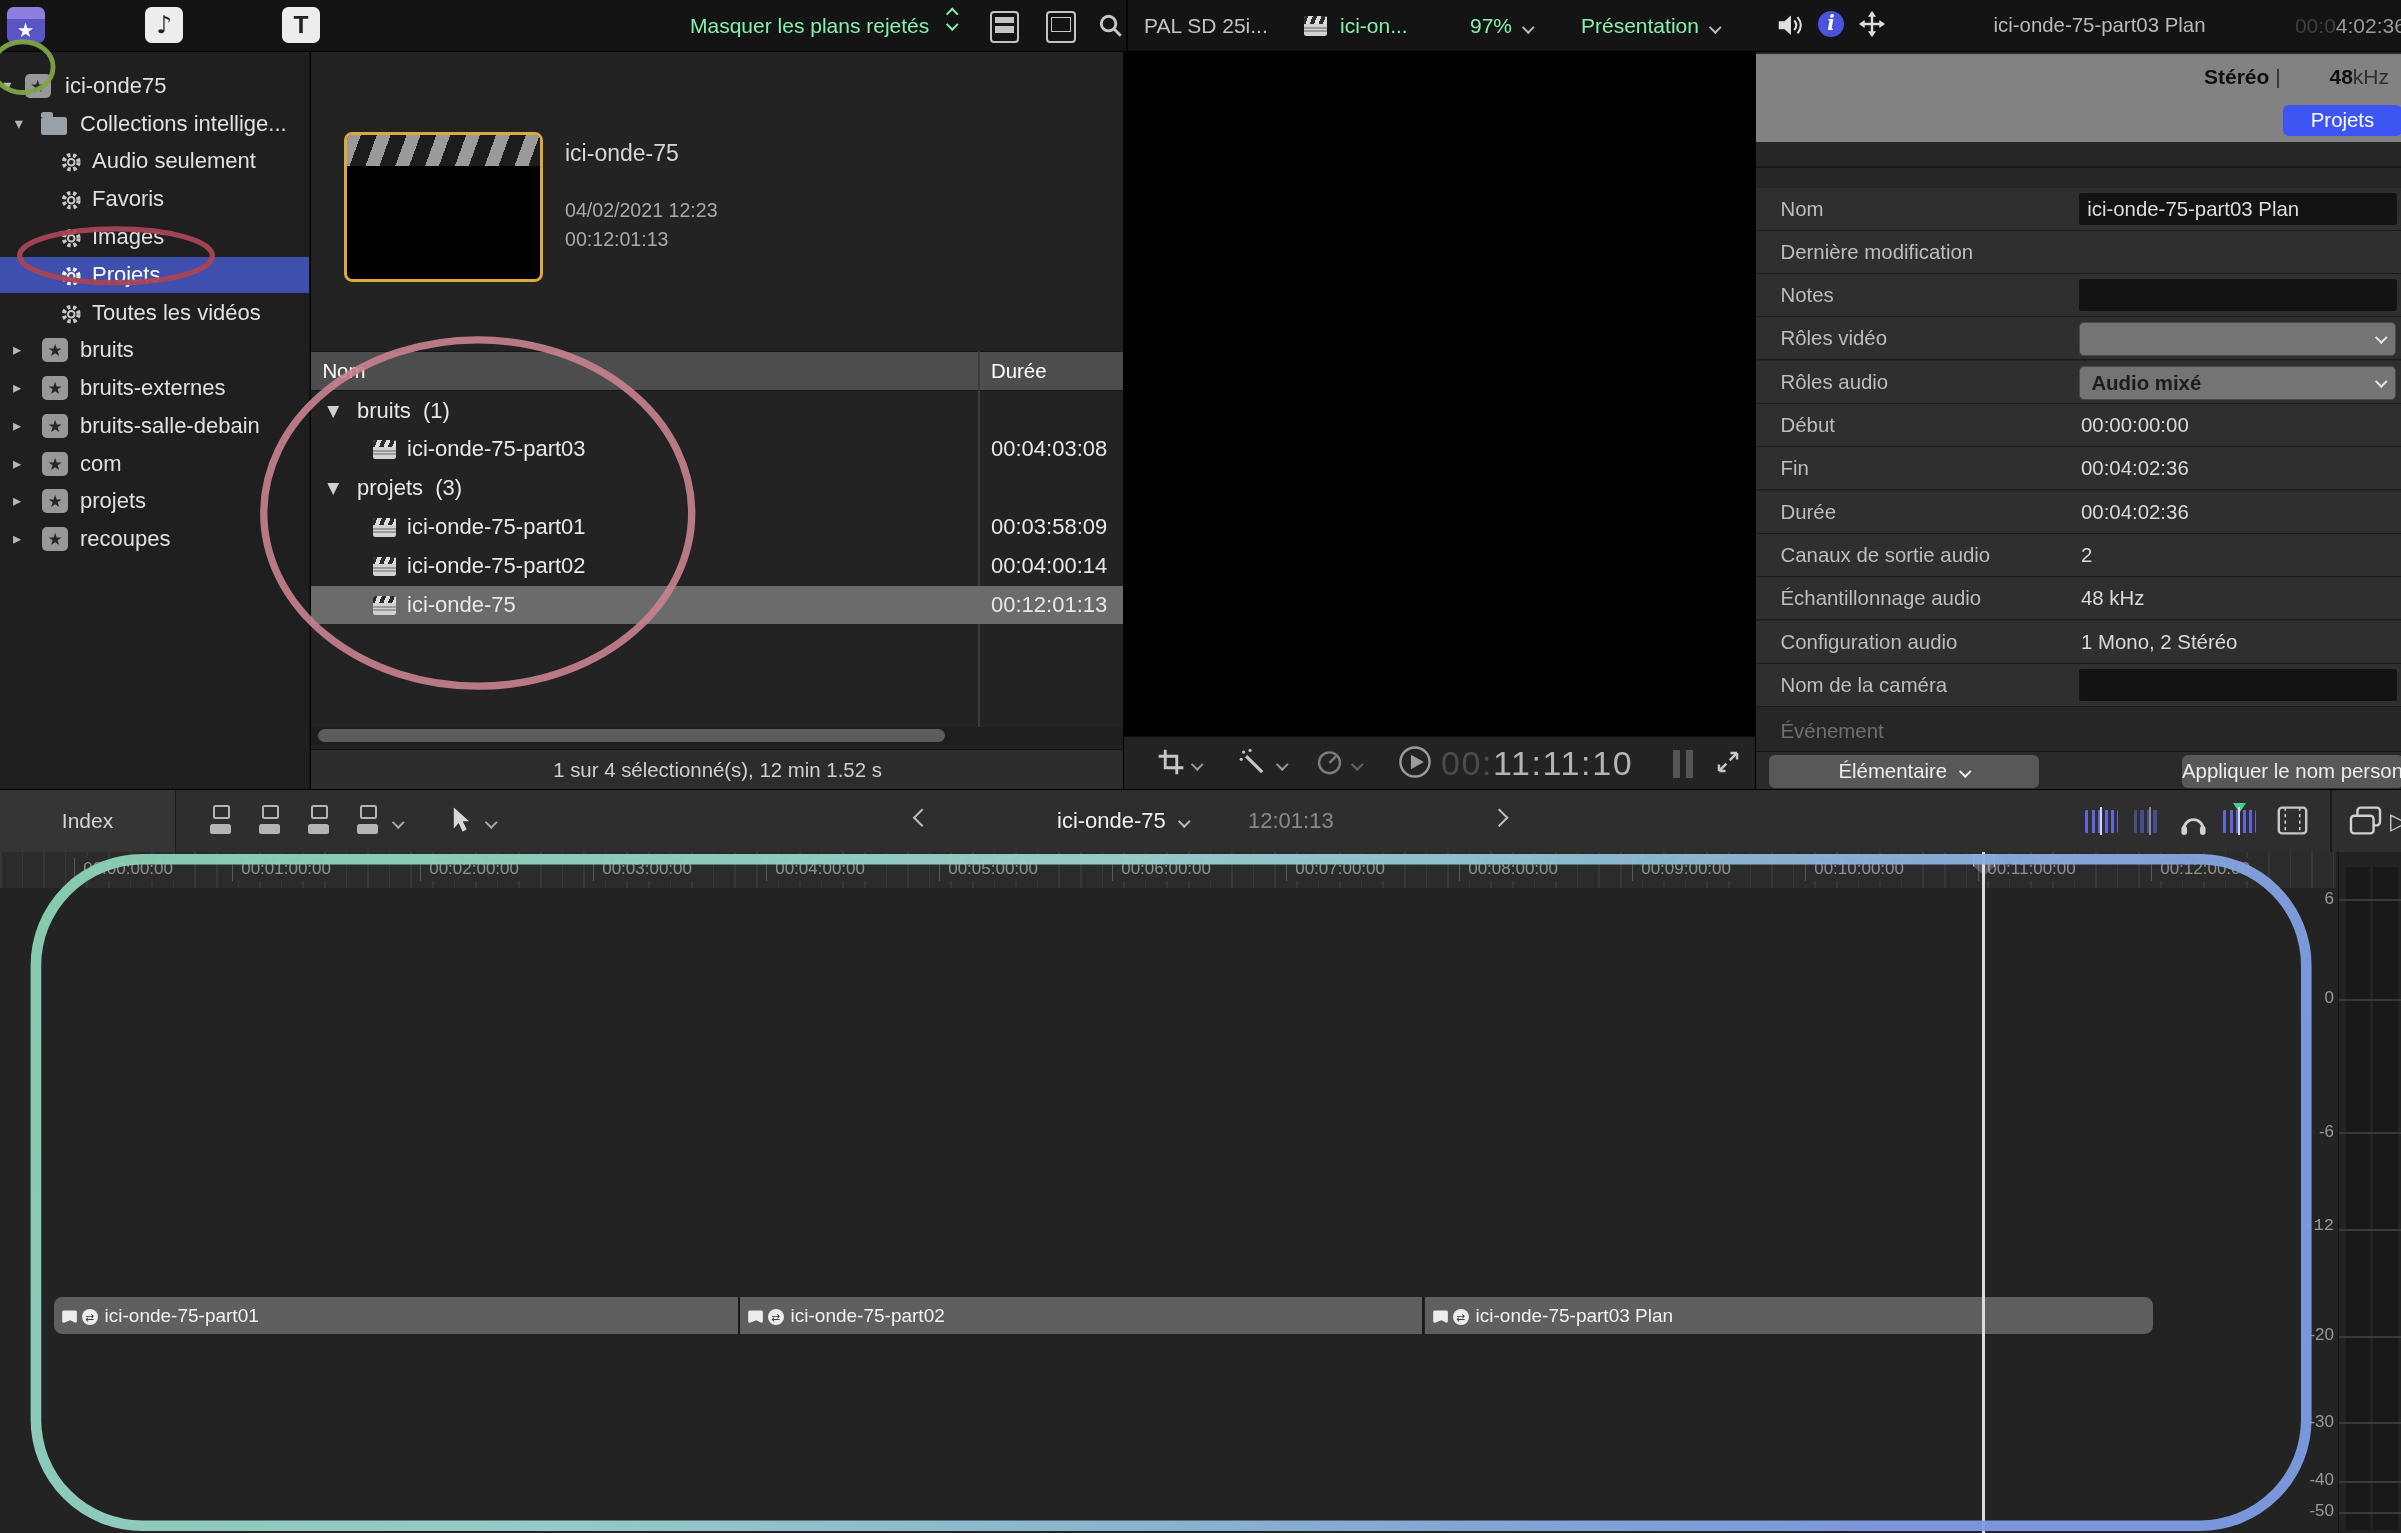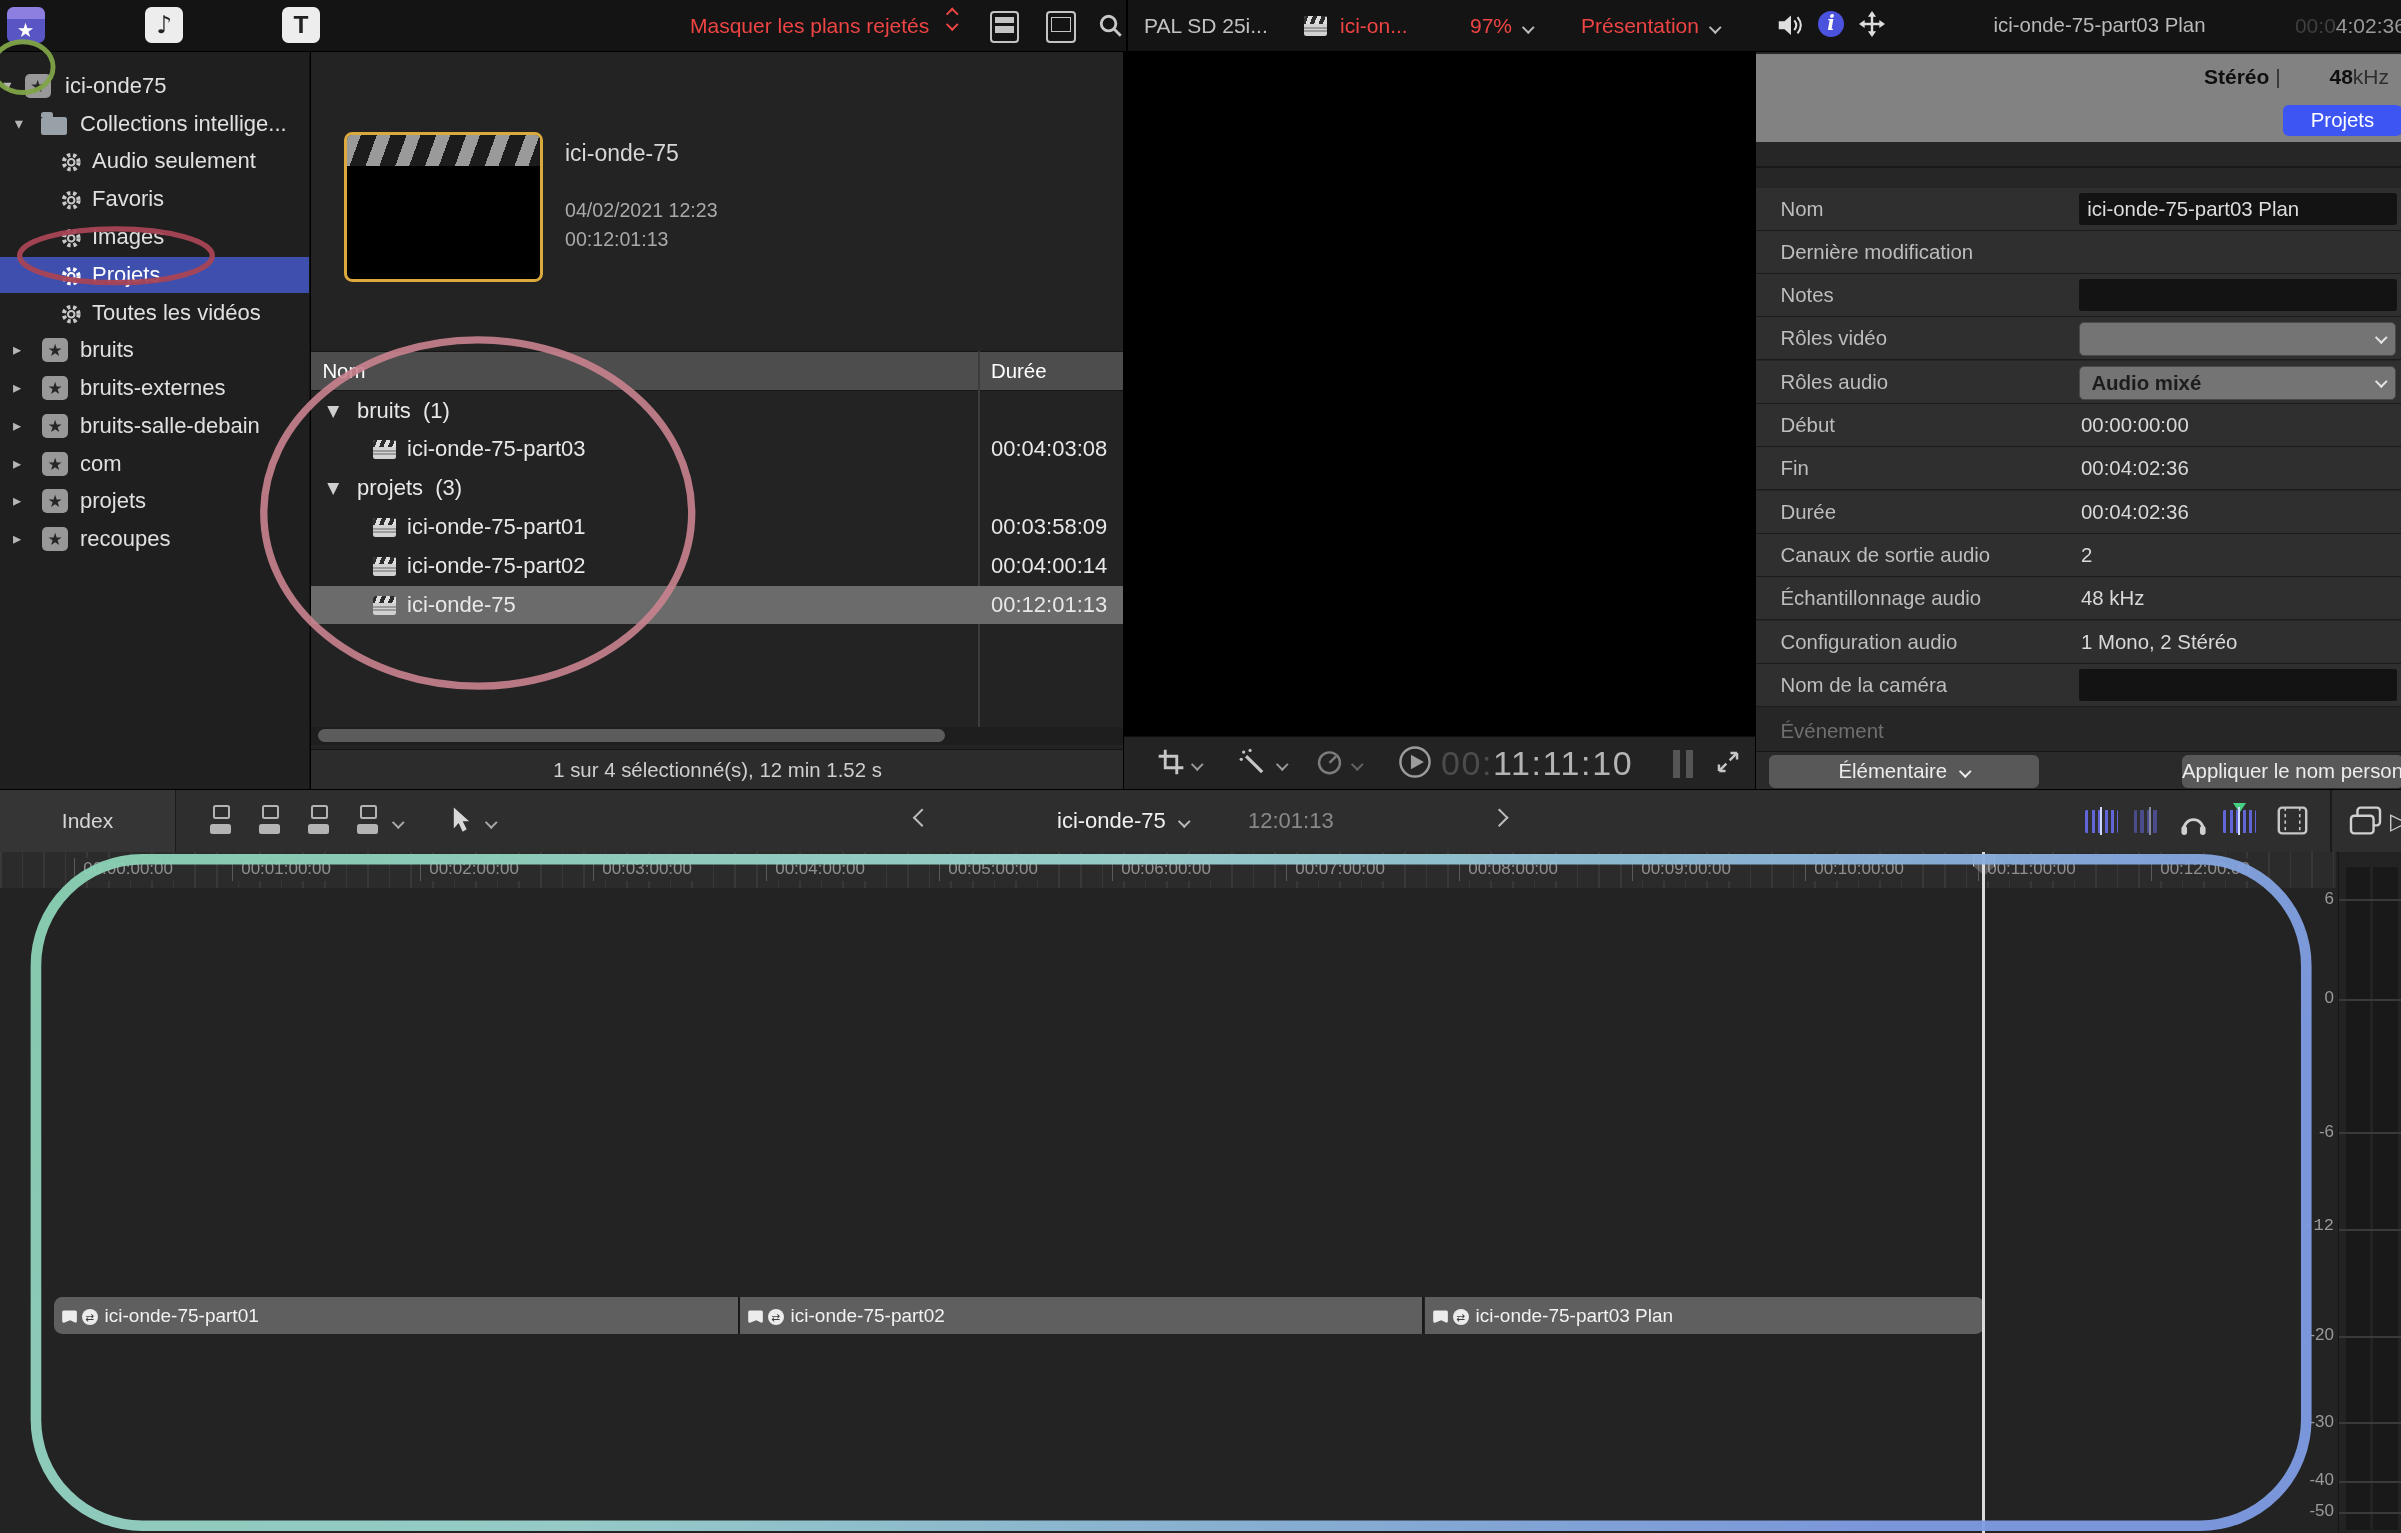--- a/index.html
+++ b/index.html
@@ -3,21 +3,21 @@
 <meta charset="utf-8">
 <style>
   html,body{margin:0;padding:0;background:#0b0b0b;}
   #app{position:relative;width:2401px;height:1534px;background:#141414;overflow:hidden;
        font-family:"Liberation Sans",sans-serif;color:#e6e6e6;-webkit-font-smoothing:antialiased;}
   .abs{position:absolute;}
   .icon{font-family:"DejaVu Sans","Liberation Sans",sans-serif;}
 
   
   #topbar{left:0;top:0;width:2401px;height:51px;background:#141414;}
-  .tb-text{font-size:21px;color:#ef4444;line-height:51px;}
+  .tb-text{font-size:21px;color:#86efac;line-height:51px;}
   .tb-dim{color:#c2c2c2;}
   .chev{display:inline-block;width:8.2px;height:8.2px;border-right:2.5px solid currentColor;border-bottom:2.5px solid currentColor;transform:rotate(45deg);vertical-align:middle;}
   .chev.up{transform:rotate(-135deg);}
   .chev.left{transform:rotate(135deg);}
   .chev.right{transform:rotate(-45deg);}
   .appicon{width:38px;height:36px;border-radius:6.5px;position:absolute;top:6.5px;}
   .appicon.white{background:#ededed;color:#222;text-align:center;font-size:24.5px;font-weight:bold;line-height:36px;}
   .vdiv{width:1.6px;background:#000;top:0;height:51px;}
 
   
@@ -444,21 +444,21 @@
         <span class="ruler-label" style="left: 2151px;">00:12:00:00</span>
       </div>
 
     <div class="tl-body abs">
       <div class="clip first" style="left:54px;width:684px;">
         <span class="badge1"></span><span class="badge2">⇄</span><span>ici-onde-75-part01</span>
       </div>
       <div class="clip" style="left:740px;width:682px;">
         <span class="badge1"></span><span class="badge2">⇄</span><span>ici-onde-75-part02</span>
       </div>
-      <div class="clip last" style="left:1425px;width:559px;">
+      <div class="clip last" style="left:1425px;width:728px;">
         <span class="badge1"></span><span class="badge2">⇄</span><span>ici-onde-75-part03 Plan</span>
       </div>
     </div>
 
     <div class="playhead-cap"></div>
     <div class="playhead-line"></div>
 
     <div class="meter-panel abs" id="meterPanel">
       <div class="meter-col" style="left:6.5px;"></div>
       <div class="meter-col" style="left:34px;"></div>

